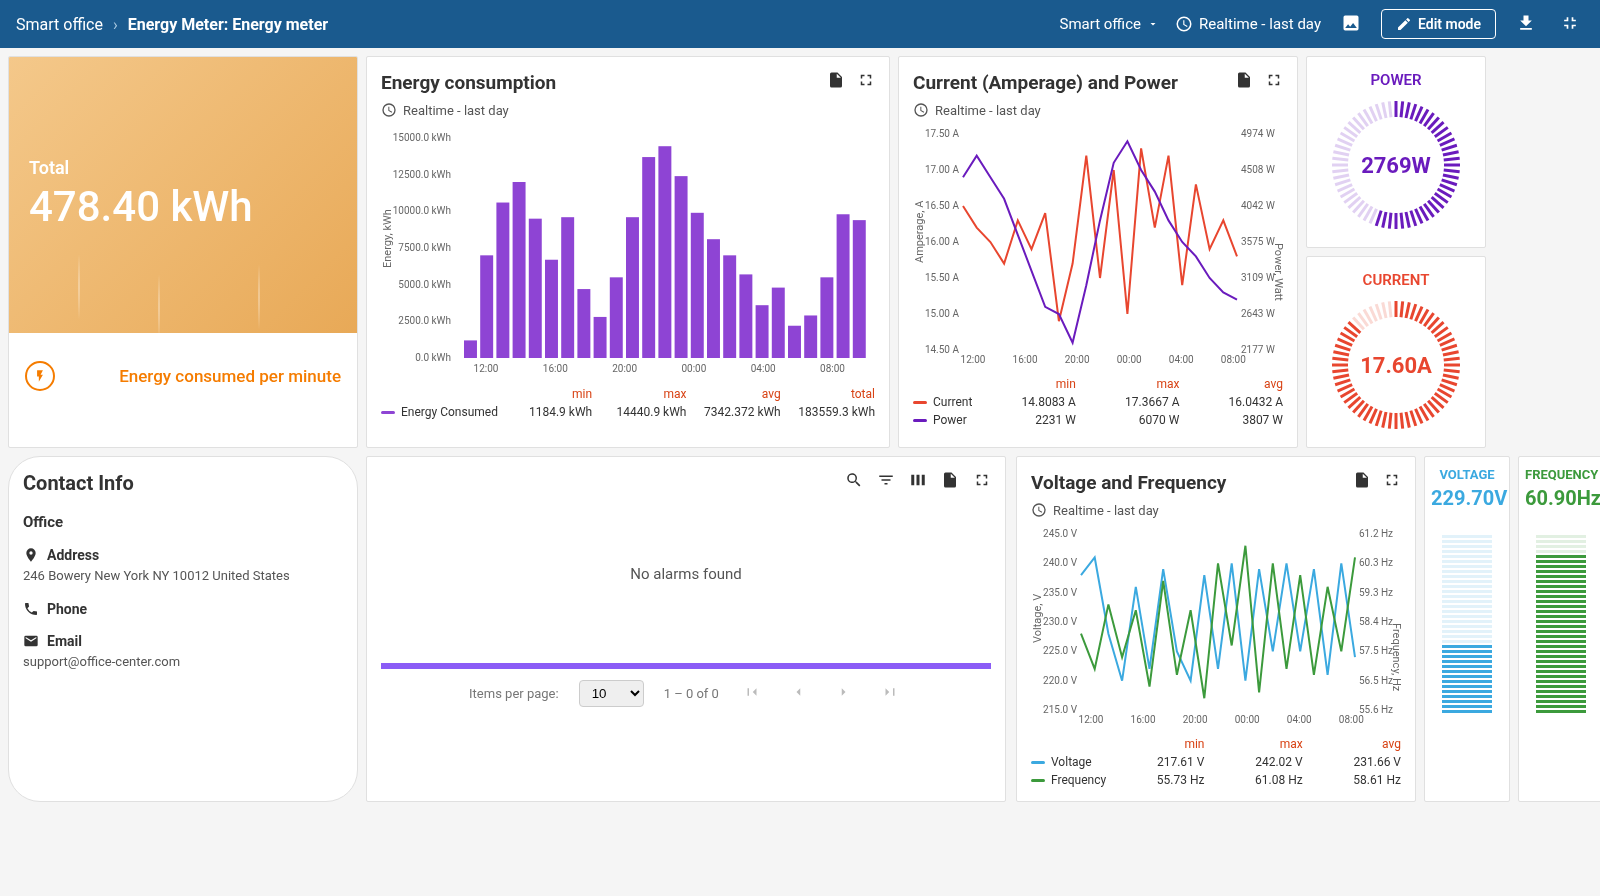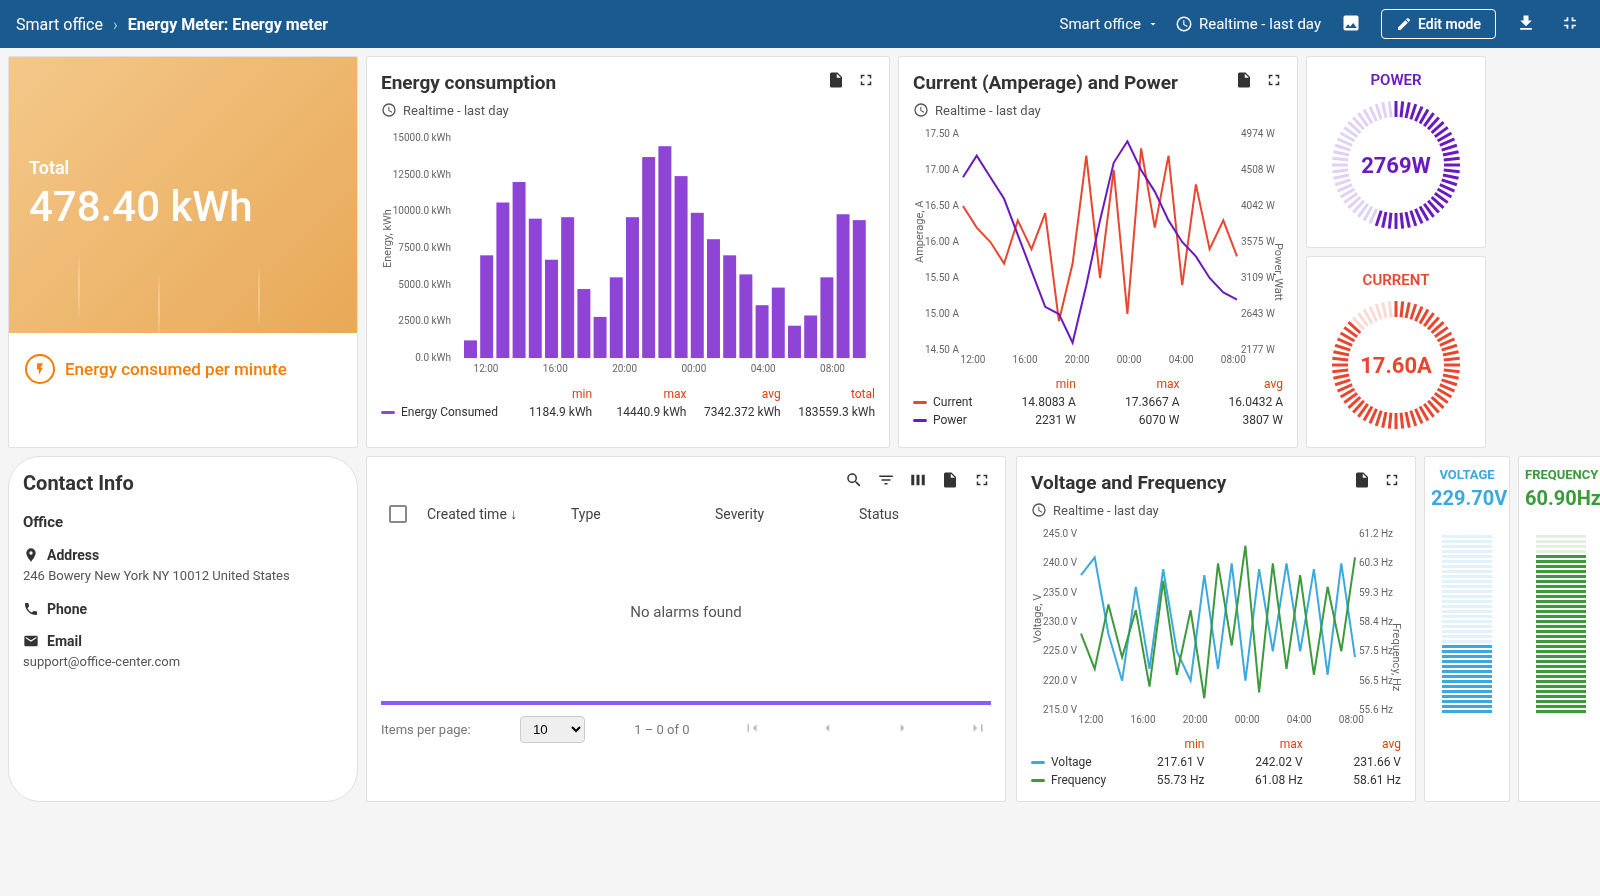--- a/index.html
+++ b/index.html
@@ -23,21 +23,21 @@
 
 
 .total-card { padding: 0; overflow: hidden; }
 .total-img { height: 276px; background: linear-gradient(135deg, #f4c88a 0%, #e8a957 100%); position: relative; padding: 100px 20px 20px; color: #fff; }
 .total-img:before { content: ""; position: absolute; inset: 0; background:
   radial-gradient(2px 60px at 70px 230px, #fff8 0, transparent 60%),
   radial-gradient(2px 60px at 150px 250px, #fff8 0, transparent 60%),
   radial-gradient(2px 60px at 250px 240px, #fff8 0, transparent 60%); }
 .total-label { font-size: 18px; font-weight: 600; }
 .total-val { font-size: 42px; font-weight: 500; margin-top: 4px; }
-.total-footer { padding: 21px 16px; display: flex; align-items: center; gap: 10px; }
+.total-footer { padding: 28px 16px; display: flex; align-items: center; gap: 10px; justify-content: space-between; }
 .bolt-ring { width: 30px; height: 30px; border: 2px solid #f57c00; border-radius: 50%; display: flex; align-items: center; justify-content: center; }
 .bolt-ring svg { fill: #f57c00; }
 .epm { color: #f57c00; font-size: 17px; font-weight: 500; }
 
 
 .chart-box { position: relative; }
 .axis { font-size: 10px; fill: #666; }
 .axis-title { font-size: 11px; fill: #666; }
 .legend-thumb { width: 14px; height: 3px; border-radius: 2px; }
 .stat-hdr { color: #d84315; font-size: 12px; text-align: right; }
@@ -52,21 +52,21 @@
 .gauge-svg { display: block; margin: 0 auto; }
 
 
 .alarm-head { display: flex; align-items: center; margin-bottom: 6px; }
 .alarm-icons { margin-left: auto; display: flex; gap: 14px; }
 .alarm-icons svg { fill: #333; cursor: pointer; }
 .tbl-hdr { display: flex; align-items: center; gap: 20px; padding: 10px 8px; color: #444; font-size: 14px; }
 .tbl-hdr .col { flex: 1; }
 .checkbox { width: 18px; height: 18px; border: 2px solid #888; border-radius: 2px; }
 .no-alarms { text-align: center; color: #555; padding: 70px 0; font-size: 15px; }
-.pager { display: flex; align-items: center; justify-content: space-between; gap: 20px; color: #777; font-size: 13px; padding-top: 10px; border-top: 4px solid #8b5cf6; margin-top: 10px; }
+.pager { display: flex; align-items: center; justify-content: center; gap: 20px; color: #777; font-size: 13px; padding-top: 10px; border-top: 6px solid #8b5cf6; margin-top: 10px; }
 .pager select { padding: 4px 20px 4px 8px; border: 1px solid #ccc; border-radius: 4px; }
 .pager .arrow { padding: 4px; cursor: pointer; }
 .pager svg { fill: #bbb; }
 
 
 .contact h2 { font-size: 20px; font-weight: 700; margin-bottom: 18px; color: #333; }
 .subhead { font-weight: 700; margin-bottom: 16px; font-size: 15px; }
 .c-row { margin-bottom: 16px; }
 .c-label { display: flex; align-items: center; gap: 8px; font-weight: 700; font-size: 14px; margin-bottom: 4px; }
 .c-label svg { fill: #333; }
@@ -480,27 +480,20 @@
             <path d="M3 5h4v14H3zm7 0h4v14h-4zm7 0h4v14h-4z"></path>
           </svg>
         <svg width="18" height="18" viewBox="0 0 24 24">
             <path d="M14 2H6a2 2 0 00-2 2v16a2 2 0 002 2h12a2 2 0 002-2V8zm-1 7V3.5L18.5 9z"></path>
           </svg>
         <svg width="18" height="18" viewBox="0 0 24 24">
             <path d="M7 14H5v5h5v-2H7zm-2-4h2V7h3V5H5zm12 7h-3v2h5v-5h-2zm-3-12v2h3v3h2V5z"></path>
           </svg>
       </div>
     </div>
-    <div class="tbl-hdr">
-      <div class="checkbox"></div>
-      <div class="col"><span>Created time</span> <span>↓</span></div>
-      <div class="col">Type</div>
-      <div class="col">Severity</div>
-      <div class="col">Status</div>
-    </div>
     <div class="no-alarms">No alarms found</div>
     <div class="pager">
       <span>Items per page:</span>
       <select><option>10</option></select>
       <span>1 – 0 of 0</span>
       <span class="arrow"><svg width="18" height="18" viewBox="0 0 24 24">
             <path d="M18 17l-5-5 5-5v10zM6 7h2v10H6z"></path>
           </svg></span>
       <span class="arrow"><svg width="18" height="18" viewBox="0 0 24 24">
             <path d="M15 7l-5 5 5 5z"></path>

